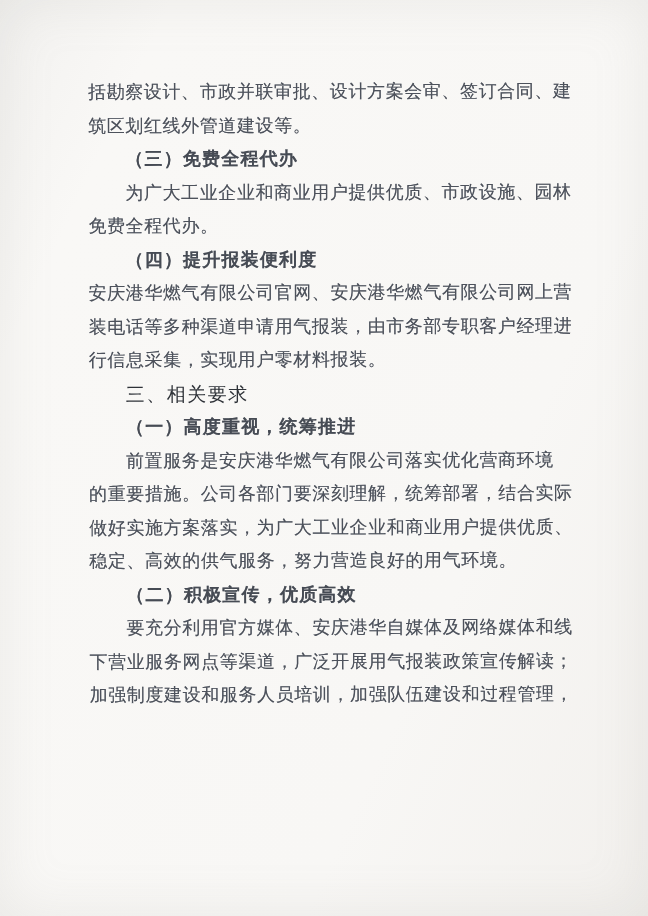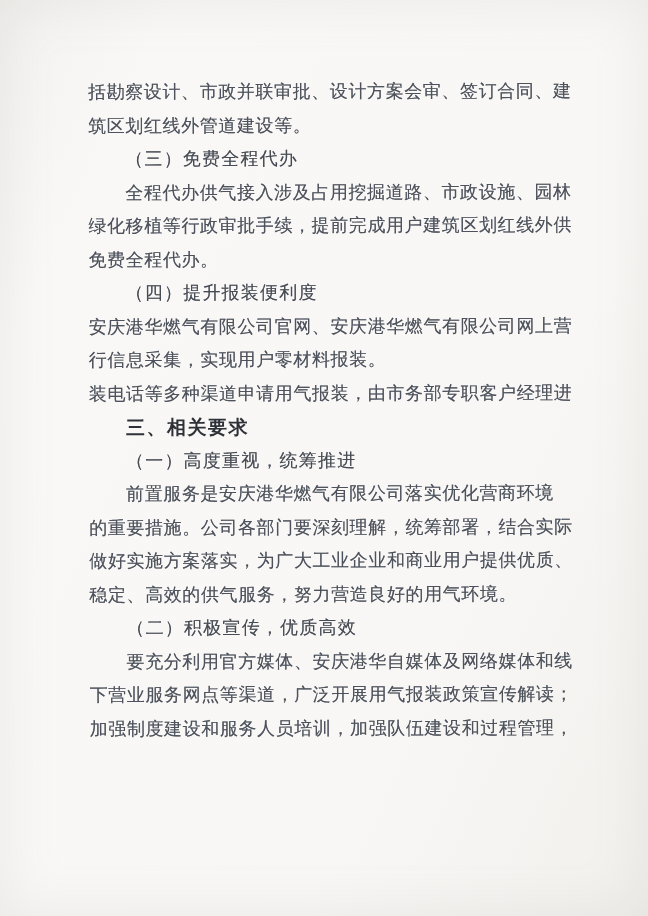--- a/index.html
+++ b/index.html
@@ -33,47 +33,46 @@
     font-size: 18px;
     letter-spacing: 0.6px;
     color: #4d525c;
     text-shadow: 0 0 0.6px rgba(77, 82, 92, 0.55);
   }
   .line.indent {
     text-indent: 37px;
   }
   .line.h3 {
     color: #464b54;
-    font-weight: 400;
+    font-weight: 700;
     letter-spacing: 1.2px;
   }
   .line.h2 {
     font-family: "Liberation Sans", "DejaVu Sans", sans-serif;
-    font-weight: 700;
+    font-weight: 400;
     font-size: 19px;
     color: #2e3238;
     letter-spacing: 1.5px;
     text-shadow: none;
   }
 </style>
 </head>
 <body>
 
 <div class="paper">
   <div class="doc-body">
       <div class="line body">括勘察设计、市政并联审批、设计方案会审、签订合同、建</div>
       <div class="line body">筑区划红线外管道建设等。</div>
       <div class="line h3 indent">（三）免费全程代办</div>
-      <div class="line body indent">全程代办供气接入涉及占用挖掘道路、市政设施、园林</div>
-      <div class="line body">绿化移植等行政审批手续，提前完成用户建筑区划红线外供</div>
+      <div class="line body indent">为广大工业企业和商业用户提供优质、市政设施、园林</div>
       <div class="line body">免费全程代办。</div>
       <div class="line h3 indent">（四）提升报装便利度</div>
       <div class="line body">安庆港华燃气有限公司官网、安庆港华燃气有限公司网上营</div>
+      <div class="line body">装电话等多种渠道申请用气报装，由市务部专职客户经理进</div>
       <div class="line body">行信息采集，实现用户零材料报装。</div>
-      <div class="line body">装电话等多种渠道申请用气报装，由市务部专职客户经理进</div>
       <div class="line h2 indent">三、相关要求</div>
       <div class="line h3 indent">（一）高度重视，统筹推进</div>
       <div class="line body indent">前置服务是安庆港华燃气有限公司落实优化营商环境</div>
       <div class="line body">的重要措施。公司各部门要深刻理解，统筹部署，结合实际</div>
       <div class="line body">做好实施方案落实，为广大工业企业和商业用户提供优质、</div>
       <div class="line body">稳定、高效的供气服务，努力营造良好的用气环境。</div>
       <div class="line h3 indent">（二）积极宣传，优质高效</div>
       <div class="line body indent">要充分利用官方媒体、安庆港华自媒体及网络媒体和线</div>
       <div class="line body">下营业服务网点等渠道，广泛开展用气报装政策宣传解读；</div>
       <div class="line body">加强制度建设和服务人员培训，加强队伍建设和过程管理，</div>

